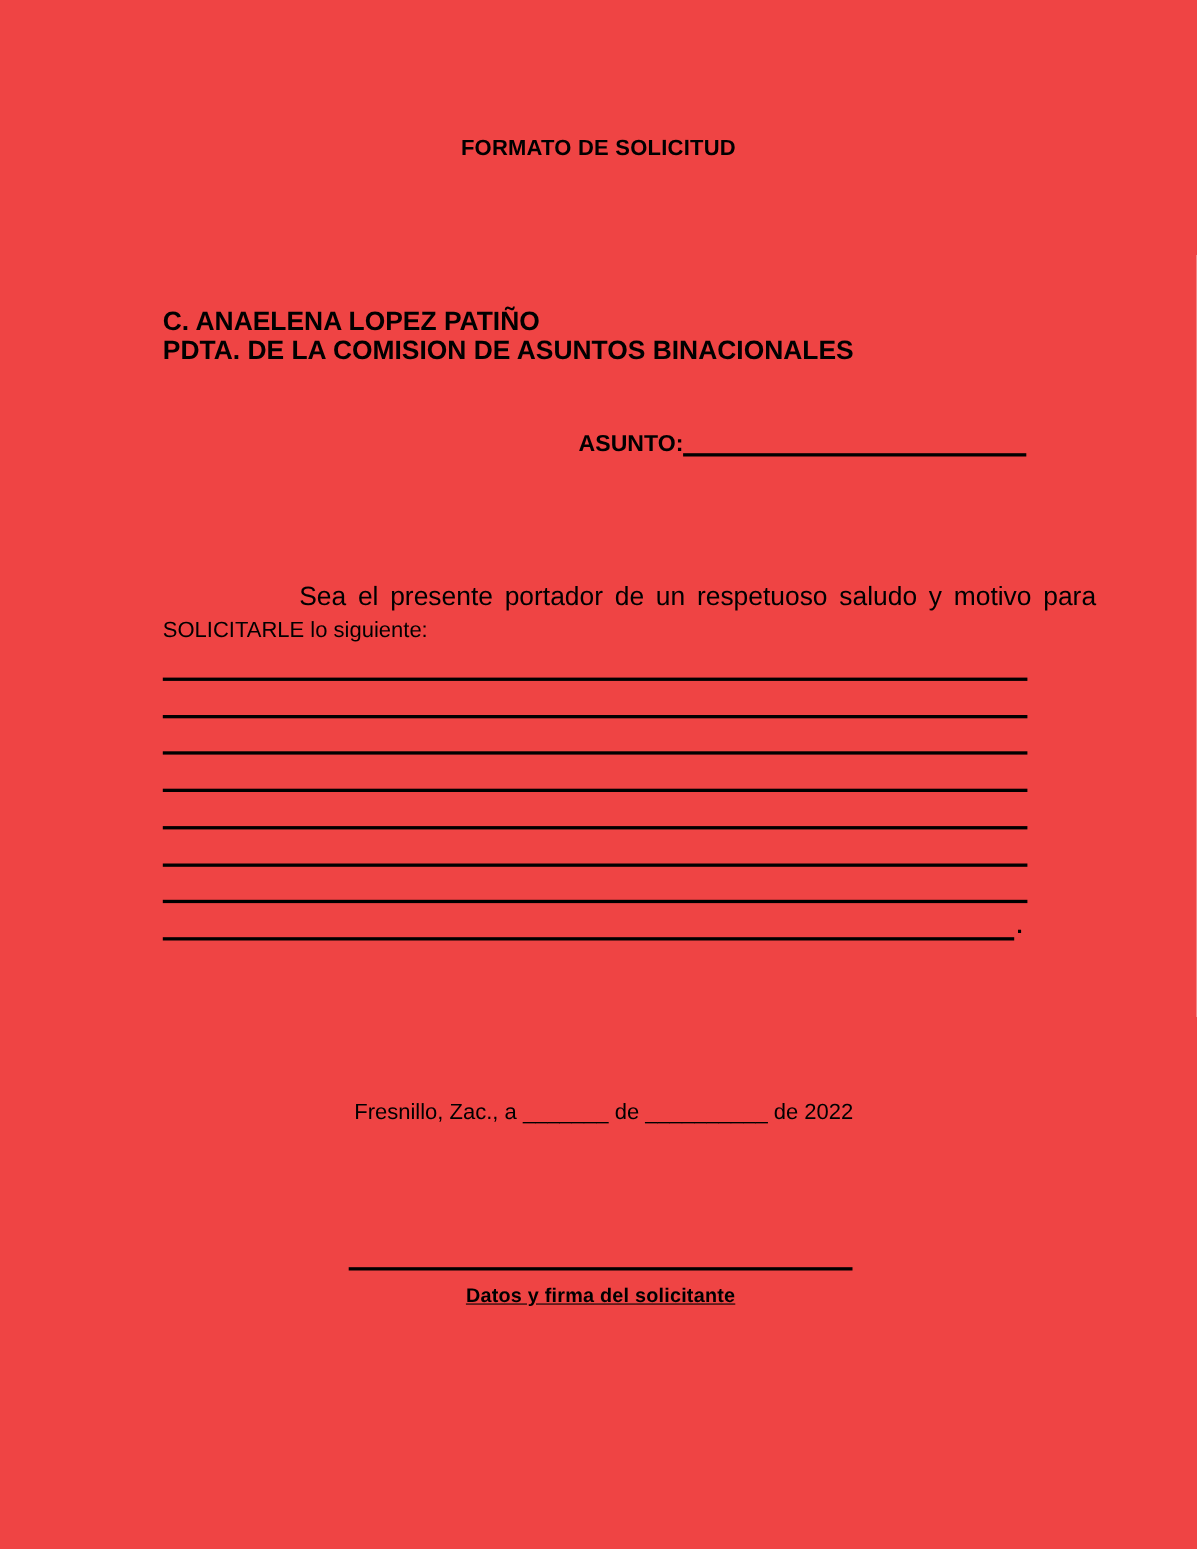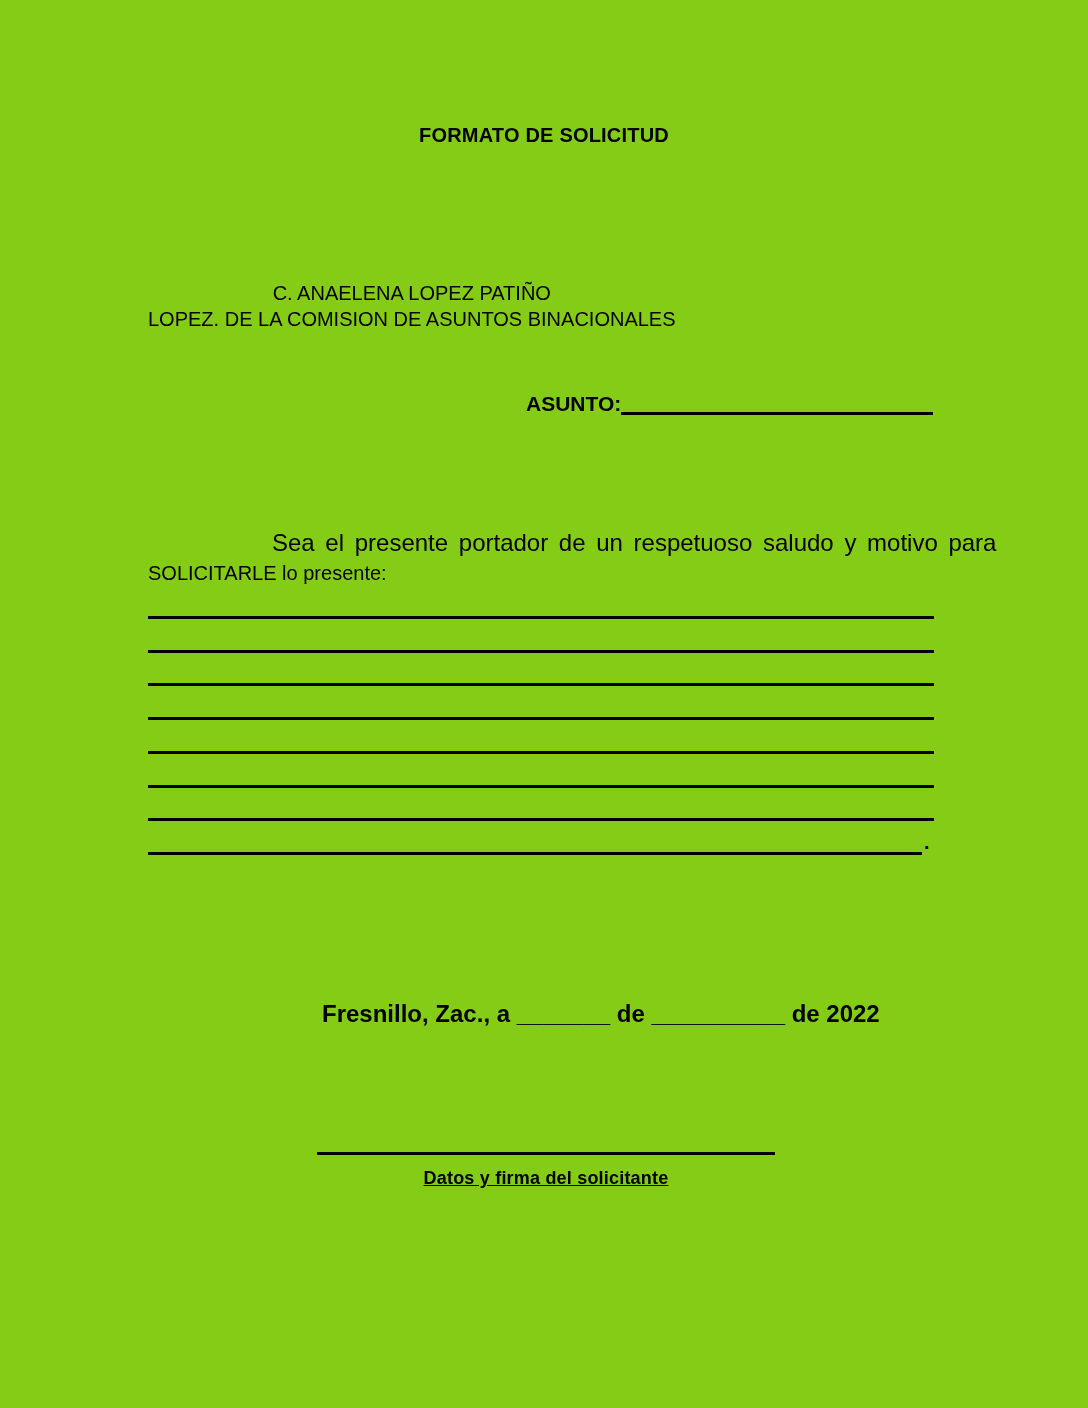--- a/index.html
+++ b/index.html
@@ -8,45 +8,44 @@
     width: 1088px;
     height: 1408px;
     background: #ffffff;
     font-family: "Liberation Sans", "DejaVu Sans", sans-serif;
     color: #000000;
   }
   .page {
     position: relative;
     width: 1088px;
     height: 1408px;
-    background: #84cc16;
+    background: #ef4444;
     overflow: hidden;
   }
   .abs { position: absolute; }
 
   .title-block {
     top: 122px;
     left: 0;
     width: 1088px;
     text-align: center;
     font-weight: bold;
     font-size: 20px;
     line-height: 27px;
     letter-spacing: 0.2px;
     white-space: nowrap;
   }
 
   .addressee-block {
     top: 280px;
     left: 148px;
-    font-weight: normal;
-    font-size: 20px;
+    font-weight: bold;
+    font-size: 24px;
     line-height: 26px;
     white-space: nowrap;
-    text-align: center;
   }
 
   .subject-label {
     top: 392px;
     left: 526px;
     font-weight: bold;
     font-size: 21px;
     white-space: nowrap;
   }
   .subject-line {
@@ -83,23 +82,22 @@
   .closing-period {
     top: 831px;
     left: 924px;
     font-size: 20px;
     font-weight: bold;
   }
 
   .date-line {
     top: 1000px;
     left: 322px;
-    font-size: 24px;
+    font-size: 20px;
     white-space: nowrap;
-    font-weight: bold;
   }
 
   .sig-line {
     top: 1152px;
     left: 317px;
     width: 458px;
     height: 0;
     border-top: 3px solid #000000;
   }
   .sig-caption {
@@ -118,28 +116,28 @@
 <body>
 
 <div class="page">
 
   <div class="abs title-block">
     <div>FORMATO DE SOLICITUD</div>
   </div>
 
   <div class="abs addressee-block">
     <div>C. ANAELENA LOPEZ PATIÑO</div>
-    <div>LOPEZ. DE LA COMISION DE ASUNTOS BINACIONALES</div>
+    <div>PDTA. DE LA COMISION DE ASUNTOS BINACIONALES</div>
   </div>
 
   <div class="abs subject-label">ASUNTO:</div>
   <div class="abs subject-line"></div>
 
   <div class="abs para-line-1">Sea el presente portador de un respetuoso saludo y motivo para</div>
-  <div class="abs para-line-2">SOLICITARLE lo presente:</div>
+  <div class="abs para-line-2">SOLICITARLE lo siguiente:</div>
 
   <div id="answer-lines">
       <div class="answer-line" style="top: 616px; width: 786px;"></div>
       <div class="answer-line" style="top: 650px; width: 786px;"></div>
       <div class="answer-line" style="top: 683px; width: 786px;"></div>
       <div class="answer-line" style="top: 717px; width: 786px;"></div>
       <div class="answer-line" style="top: 751px; width: 786px;"></div>
       <div class="answer-line" style="top: 785px; width: 786px;"></div>
       <div class="answer-line" style="top: 818px; width: 786px;"></div>
       <div class="answer-line" style="top: 852px; width: 774px;"></div>

